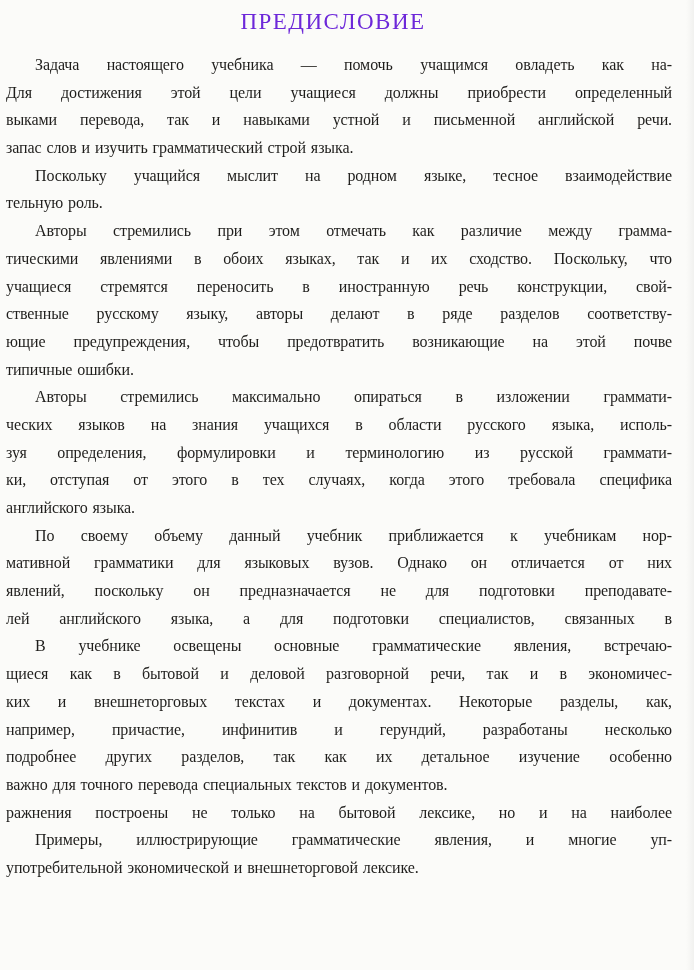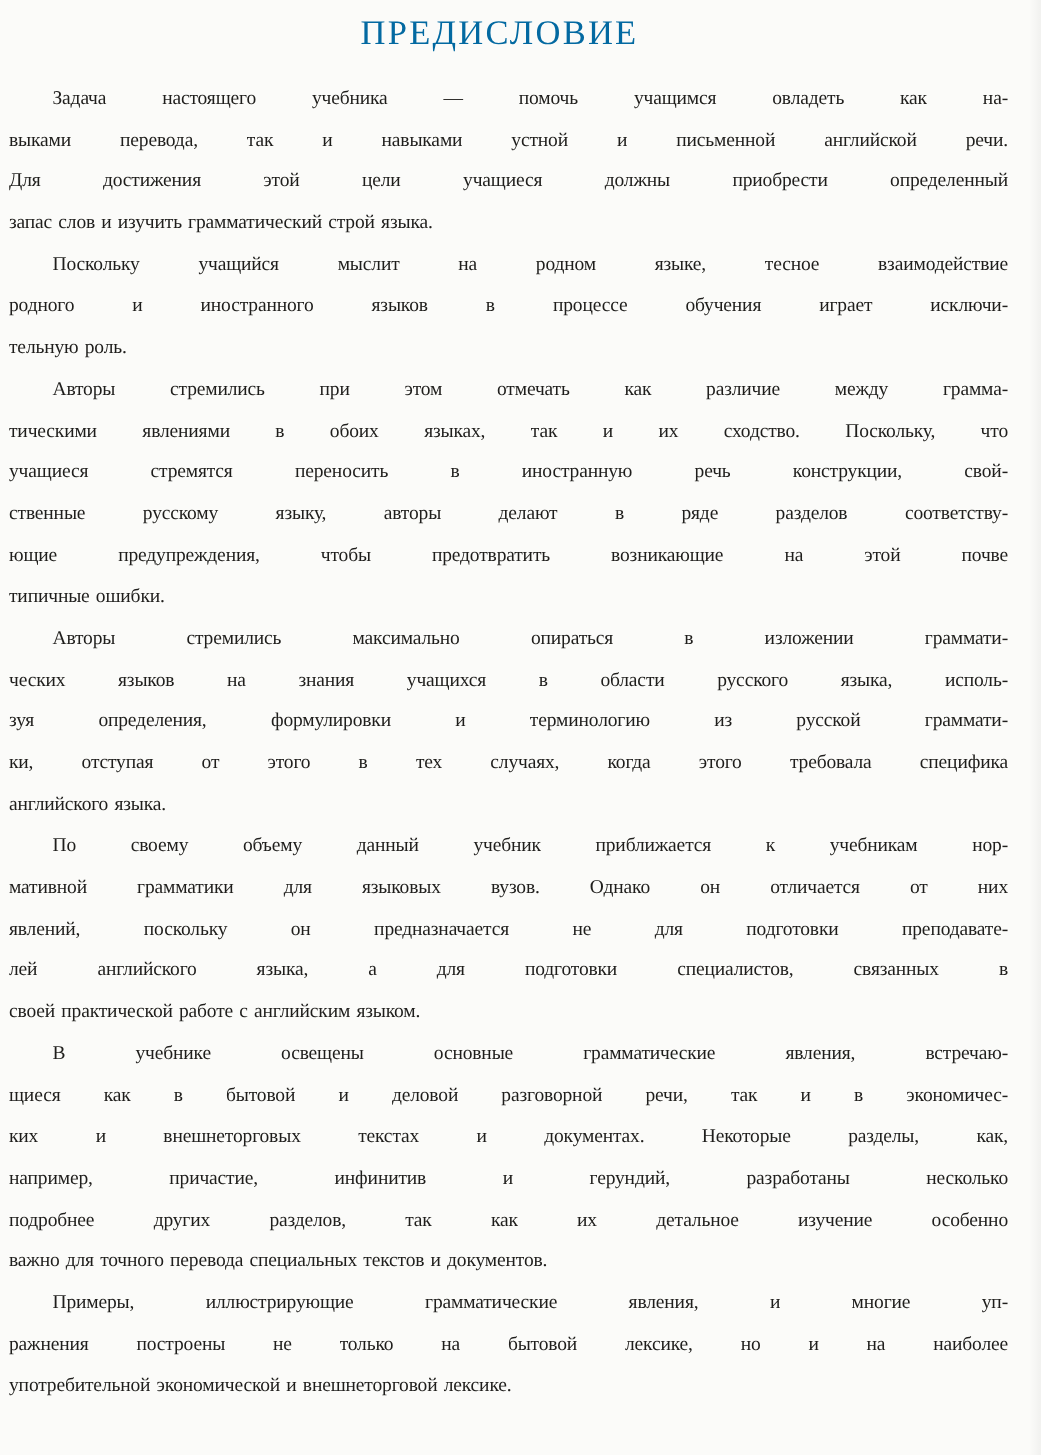--- a/index.html
+++ b/index.html
@@ -18,32 +18,32 @@
     color: #1f1e1c;
   }
   .page-title {
     margin: 7px 0 0 0;
     padding: 0 34px 0 6px;
     text-align: center;
     font-size: 23px;
     font-weight: 400;
     letter-spacing: 1.5px;
     line-height: 30px;
-    color: #0369a1;
+    color: #6d28d9;
   }
   .preface-text {
     margin-top: 14px;
     padding: 0 22px 0 6px;
   }
   .para {
     margin: 0;
     padding: 0;
   }
   .line {
-    font-size: 13px;
+    font-size: 16px;
     line-height: 27.7px;
     height: 27.7px;
     overflow: hidden;
     text-align: justify;
     text-align-last: justify;
     letter-spacing: -0.1px;
     word-spacing: 1px;
   }
   .line.first {
     text-indent: 29px;
@@ -64,27 +64,26 @@
   }
 </style>
 </head>
 <body>
 
 <div class="page">
   <h1 class="page-title">ПРЕДИСЛОВИЕ</h1>
   <div class="preface-text">
       <div class="para">
         <div class="line first">Задача настоящего учебника — помочь учащимся овладеть как на-</div>
+        <div class="line">Для достижения этой цели учащиеся должны приобрести определенный</div>
         <div class="line">выками перевода, так и навыками устной и письменной английской речи.</div>
-        <div class="line">Для достижения этой цели учащиеся должны приобрести определенный</div>
         <div class="line last">запас слов и изучить грамматический строй языка.</div>
       </div>
       <div class="para">
         <div class="line first">Поскольку учащийся мыслит на родном языке, тесное взаимодействие</div>
-        <div class="line">родного и иностранного языков в процессе обучения играет исключи-</div>
         <div class="line last">тельную роль.</div>
       </div>
       <div class="para">
         <div class="line first">Авторы стремились при этом отмечать как различие между грамма-</div>
         <div class="line">тическими явлениями в обоих языках, так и их сходство. Поскольку, что</div>
         <div class="line">учащиеся стремятся переносить в иностранную речь конструкции, свой-</div>
         <div class="line">ственные русскому языку, авторы делают в ряде разделов соответству-</div>
         <div class="line">ющие предупреждения, чтобы предотвратить возникающие на этой почве</div>
         <div class="line last">типичные ошибки.</div>
       </div>
@@ -93,30 +92,29 @@
         <div class="line">ческих языков на знания учащихся в области русского языка, исполь-</div>
         <div class="line">зуя определения, формулировки и терминологию из русской граммати-</div>
         <div class="line">ки, отступая от этого в тех случаях, когда этого требовала специфика</div>
         <div class="line last">английского языка.</div>
       </div>
       <div class="para">
         <div class="line first">По своему объему данный учебник приближается к учебникам нор-</div>
         <div class="line">мативной грамматики для языковых вузов. Однако он отличается от них</div>
         <div class="line">явлений, поскольку он предназначается не для подготовки преподавате-</div>
         <div class="line">лей английского языка, а для подготовки специалистов, связанных в</div>
-        <div class="line last">своей практической работе с английским языком.</div>
       </div>
       <div class="para">
         <div class="line first">В учебнике освещены основные грамматические явления, встречаю-</div>
         <div class="line">щиеся как в бытовой и деловой разговорной речи, так и в экономичес-</div>
         <div class="line">ких и внешнеторговых текстах и документах. Некоторые разделы, как,</div>
         <div class="line">например, причастие, инфинитив и герундий, разработаны несколько</div>
         <div class="line">подробнее других разделов, так как их детальное изучение особенно</div>
         <div class="line last">важно для точного перевода специальных текстов и документов.</div>
       </div>
       <div class="para">
+        <div class="line">ражнения построены не только на бытовой лексике, но и на наиболее</div>
         <div class="line first">Примеры, иллюстрирующие грамматические явления, и многие уп-</div>
-        <div class="line">ражнения построены не только на бытовой лексике, но и на наиболее</div>
         <div class="line last">употребительной экономической и внешнеторговой лексике.</div>
       </div>
     </div>
   <div class="scan-edge"></div>
 </div>
 
 </body></html>

